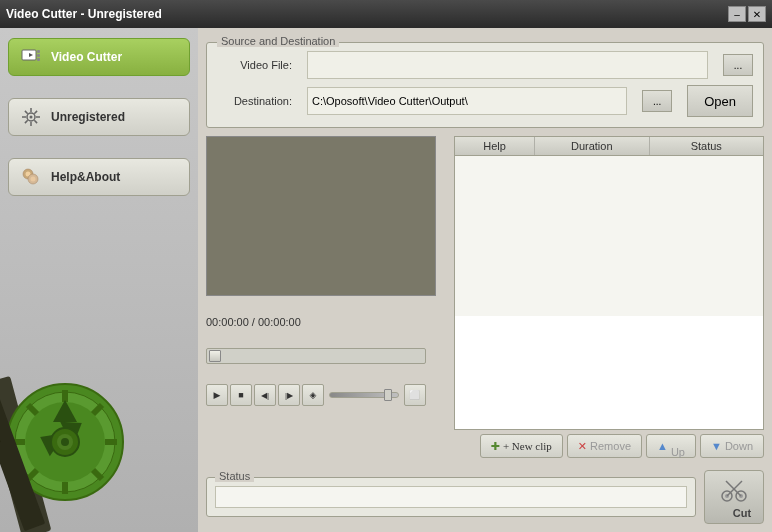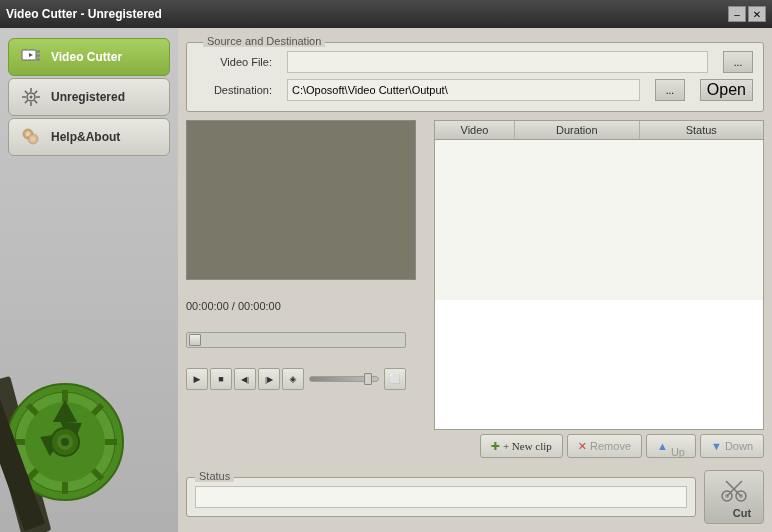--- a/index.html
+++ b/index.html
@@ -48,26 +48,26 @@
 
     
     .main-container {
       display: flex;
       height: calc(532px - 28px);
       background: #d4d0c8;
     }
 
     
     .sidebar {
-      width: 178px;
+      width: 198px;
       background: linear-gradient(to bottom, #c8c8c8, #b0b0b0);
       padding: 10px 8px;
       display: flex;
       flex-direction: column;
-      gap: 2px;
+      gap: 22px;
       position: relative;
       overflow: hidden;
     }
 
     .nav-btn {
       display: flex;
       align-items: center;
       gap: 8px;
       background: linear-gradient(to bottom, #e8e8e0, #d0d0c8);
       border: 1px solid #a0a090;
@@ -120,44 +120,44 @@
     }
     .form-label {
       width: 75px;
       text-align: right;
       color: #333;
       font-size: 11px;
       flex-shrink: 0;
     }
     .form-input {
       flex: 1;
-      height: 22px;
+      height: 28px;
       border: 1px solid #a0a090;
       background: #f5f5f0;
       padding: 2px 4px;
       font-size: 11px;
     }
     .browse-btn {
       width: 30px;
       height: 22px;
       background: linear-gradient(to bottom, #e0e0d8, #c8c8c0);
       border: 1px solid #a0a090;
       cursor: pointer;
       font-size: 10px;
       display: flex;
       align-items: center;
       justify-content: center;
     }
     .open-btn {
-      height: 22px;
-      padding: 0 6px;
+      height: 32px;
+      padding: 0 16px;
       background: linear-gradient(to bottom, #e0e0d8, #c8c8c0);
       border: 1px solid #a0a090;
       cursor: pointer;
-      font-size: 16px;
+      font-size: 13px;
     }
 
     
     .middle-section {
       display: flex;
       gap: 8px;
       flex: 1;
     }
 
     
@@ -424,21 +424,21 @@
         <rect x="2" y="90" width="6" height="8" rx="1" fill="#1a1a0a" transform="rotate(-20, 10, 150)"></rect>
         <rect x="2" y="105" width="6" height="8" rx="1" fill="#1a1a0a" transform="rotate(-20, 10, 150)"></rect>
         <rect x="2" y="120" width="6" height="8" rx="1" fill="#1a1a0a" transform="rotate(-20, 10, 150)"></rect>
       </svg>
     </div>
   </div>
 
   <div class="content-area">
 
     <div style="border: 1px solid #a0a090; border-radius: 3px; background: #e8e8e0; padding: 8px 10px 10px; position: relative; margin-top: 6px;">
-      <span style="position: absolute; top: -8px; left: 16px; background: #d4d0c8; padding: 0 4px; font-size: 11px; color: #555;">Source and Destination</span>
+      <span style="position: absolute; top: -8px; left: 10px; background: #d4d0c8; padding: 0 4px; font-size: 11px; color: #555;">Source and Destination</span>
 
       <div class="form-row">
         <span class="form-label">Video File:</span>
         <input type="text" class="form-input" style="background: rgb(240, 240, 232); border: 1px solid rgb(192, 192, 176);" value="">
         <button class="browse-btn">...</button>
       </div>
 
       <div class="form-row" style="margin-bottom: 0;">
         <span class="form-label">Destination:</span>
         <input type="text" class="form-input" style="background: rgb(240, 240, 232); border: 1px solid rgb(192, 192, 176);" value="C:\Oposoft\Video Cutter\Output\">
@@ -470,21 +470,21 @@
           <div class="volume-slider" style="flex:1; height: 6px; background: linear-gradient(to right, #888, #c0c0c0); border: 1px solid #a0a090; border-radius: 3px; position: relative; margin: 0 3px;">
             <div style="position: absolute; right: 6px; top: 50%; transform: translateY(-50%); width: 8px; height: 12px; background: #d0d0c8; border: 1px solid #888; border-radius: 1px;"></div>
           </div>
           <button class="ctrl-btn" style="font-size: 9px;">⬜</button>
         </div>
       </div>
 
       <div class="clip-panel">
         <div class="clip-table">
           <div class="clip-table-header">
-            <div class="clip-col col-clip">Video</div>
+            <div class="clip-col col-clip">Help</div>
             <div class="clip-col col-duration">Duration</div>
             <div class="clip-col col-status">Status</div>
           </div>
           <div class="clip-table-body"></div>
         </div>
 
         <div class="clip-actions">
           <button class="action-btn">
             <span style="color: #558830;">✚</span>
             <span style="color: #333; font-size: 11px; font-family: Liberation Serif, serif;">+ New clip</span>

